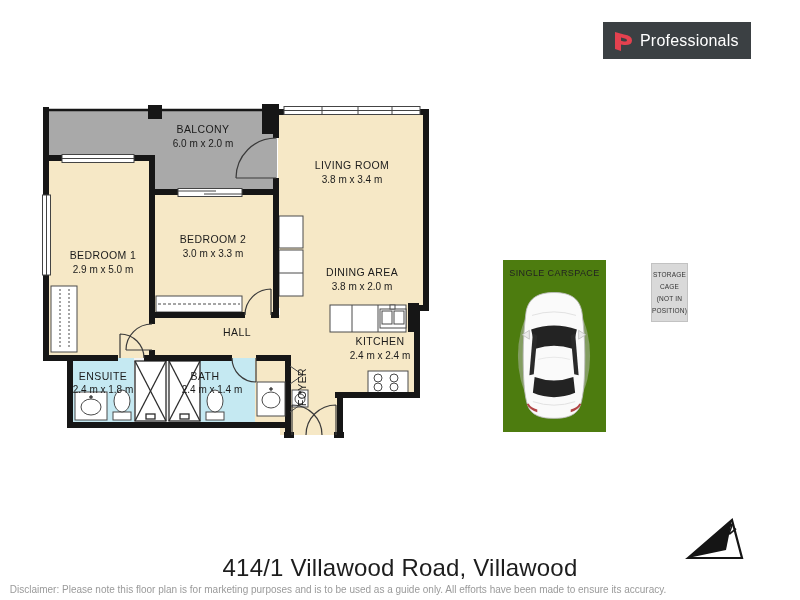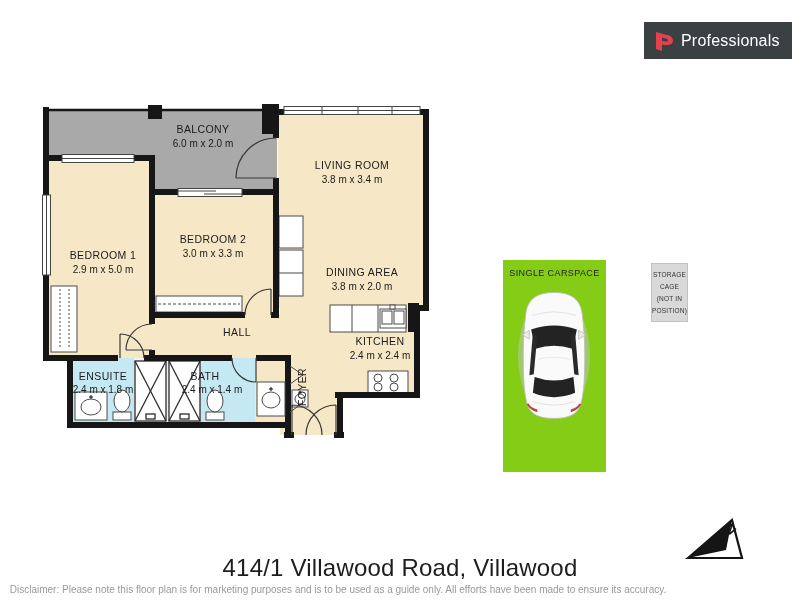--- a/index.html
+++ b/index.html
@@ -1,31 +1,31 @@
 <!DOCTYPE html>
 <html><head>
 <meta charset="utf-8">
 <style>
   * { margin:0; padding:0; box-sizing:border-box; }
   html,body { width:800px; height:600px; background:#ffffff; font-family:"Liberation Sans", sans-serif; overflow:hidden; }
   #page { position:relative; width:800px; height:600px; background:#fff; }
 
   
-  .logo { position:absolute; left:644px; top:22px; width:148px; height:37px; background:#3b4043;
+  .logo { position:absolute; left:603px; top:22px; width:148px; height:37px; background:#3b4043;
           display:flex; align-items:center; padding-left:9px; }
   .logo .brand { color:#ffffff; font-size:16px; letter-spacing:0.2px; margin-left:6px; font-weight:400; }
 
   
   .plan { position:absolute; left:40px; top:90px; width:390px; height:350px; }
   .plan text { font-family:"Liberation Sans", sans-serif; fill:#1b1b1b; }
   .room-name { font-size:10.5px; letter-spacing:0.4px; }
   .room-dims { font-size:10px; }
 
   
-  .carspace { position:absolute; left:503px; top:260px; width:103px; height:212px; background:#84cc16; }
+  .carspace { position:absolute; left:503px; top:260px; width:103px; height:172px; background:#4d7c0f; }
   .carspace-label { display:block; text-align:center; margin-top:8px; font-size:9px; letter-spacing:0.4px; color:#222; }
   .car-svg { position:absolute; left:7px; top:24px; }
 
   
   .storage { position:absolute; left:651px; top:263px; width:37px; height:59px; background:#d9d9d9; border:1px solid #c2c2c2;
              text-align:center; padding-top:5px; }
   .storage span { display:block; font-size:6.5px; line-height:12px; color:#333; letter-spacing:0.2px; }
 
   
   .compass { position:absolute; left:682px; top:508px; width:76px; height:58px; }

